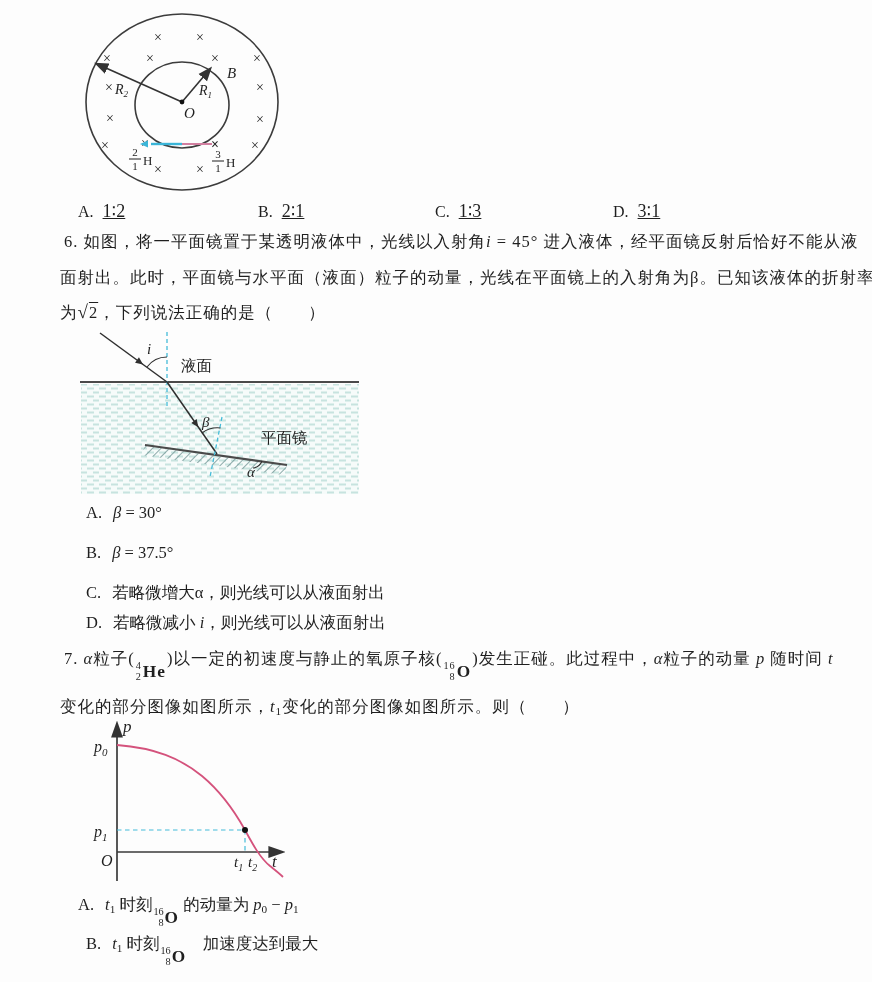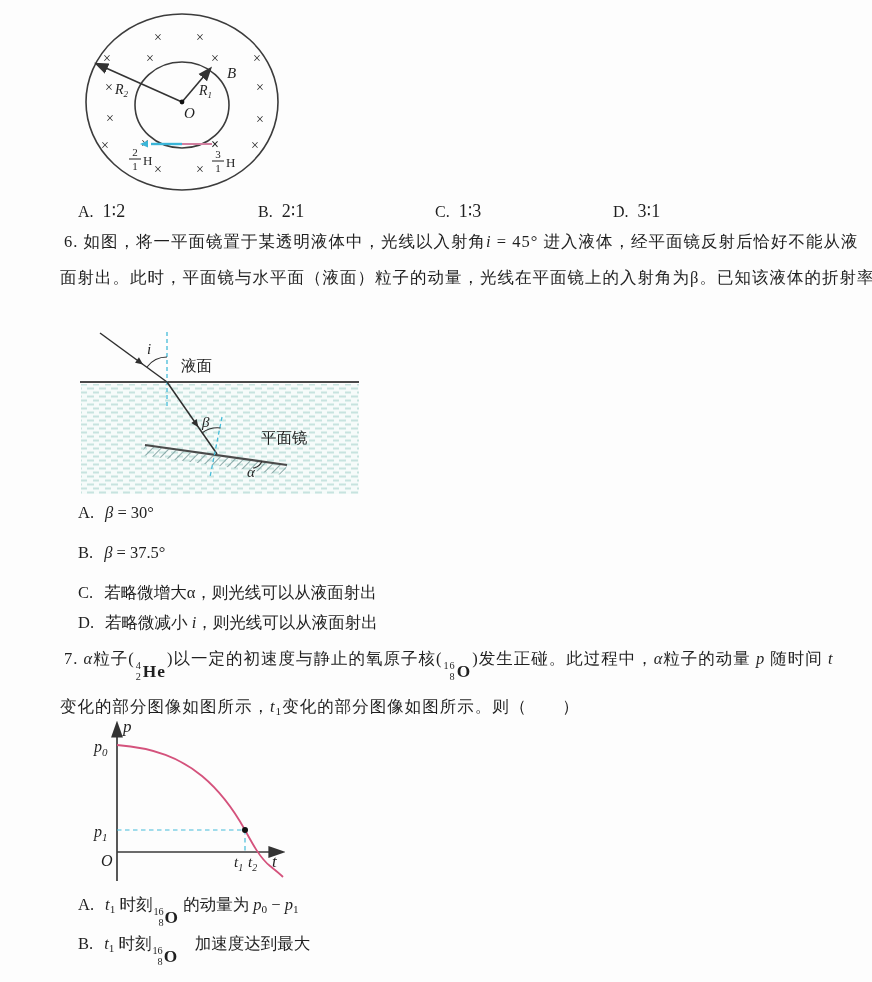--- a/index.html
+++ b/index.html
@@ -3,22 +3,22 @@
 <meta charset="utf-8">
 <style>
   html,body{margin:0;padding:0;background:#f2f2f2;}
   .page{
     position:relative;width:872px;height:982px;background:#fdfdfd;
     font-family:"Liberation Serif","DejaVu Serif",serif;color:#1f1f1f;overflow:hidden;
   }
   .abs{position:absolute;}
   .qline{font-size:16.5px;letter-spacing:0.4px;white-space:nowrap;}
   .optrow-item{position:absolute;font-size:16px;white-space:nowrap;}
-  .optrow-item .val{font-size:18px;margin-left:9px;}
-  .opt{position:absolute;font-size:16.5px;white-space:nowrap;}
+  .optrow-item .val{font-size:18px;margin-left:9px;text-decoration:underline;}
+  .opt{position:absolute;font-size:16.5px;white-space:nowrap;margin-left:8px;}
   .opt .letter{margin-right:11px;}
   .it{font-style:italic;}
   .sb{font-size:0.68em;vertical-align:-0.28em;}
   .iso{display:inline-flex;align-items:center;vertical-align:-0.30em;margin:0 1px;}
   .iso-nums{display:inline-flex;flex-direction:column;font-size:0.62em;line-height:1.05;align-items:flex-end;margin-right:1px;}
   .iso-sym{font-size:1.05em;font-weight:bold;}
   .sqrt{white-space:nowrap;}
   .sqrt-sign{font-size:1.15em;}
   .sqrt-val{text-decoration:overline;}
   svg text{font-family:"Liberation Serif","DejaVu Serif",serif;fill:#1f1f1f;}
@@ -88,20 +88,21 @@
 
   <div>
     <div class="optrow-item" style="left:78px;top:200px"><span>A.</span><span class="val">1∶2</span></div>
     <div class="optrow-item" style="left:258px;top:200px"><span>B.</span><span class="val">2∶1</span></div>
     <div class="optrow-item" style="left:435px;top:200px"><span>C.</span><span class="val">1∶3</span></div>
     <div class="optrow-item" style="left:613px;top:200px"><span>D.</span><span class="val">3∶1</span></div>
   </div>
 
   <div class="abs qline cn" style="left:64px;top:231px"><span>6. 如图，将一平面镜置于某透明液体中，光线以入射角</span><span class="it">i</span><span> = 45° </span><span>进入液体，经平面镜反射后恰好不能从液</span></div>
   <div class="abs qline cn" style="left:60px;top:267px">面射出。此时，平面镜与水平面（液面）粒子的动量，光线在平面镜上的入射角为β。已知该液体的折射率</div>
+  <div class="abs qline cn" style="left:60px;top:301px"><span>为</span><span class="sqrt"><span class="sqrt-sign">√</span><span class="sqrt-val">2</span></span><span>，下列说法正确的是（　　）</span></div>
 
   <svg class="abs" style="left:75px;top:330px" width="292" height="167" viewBox="0 0 292 167">
     <defs>
       <pattern id="liqPattern" width="12" height="8" patternUnits="userSpaceOnUse">
         <rect width="12" height="8" fill="#f6fbfa"></rect>
         <rect x="0" y="1.5" width="7" height="2" fill="#c7e3df"></rect>
         <rect x="6" y="5.5" width="7" height="2" fill="#c7e3df"></rect>
       </pattern>
       <pattern id="hatch" width="6" height="6" patternUnits="userSpaceOnUse" patternTransform="rotate(45)">
         <line x1="0" y1="0" x2="0" y2="6" stroke="#5e8686" stroke-width="1.4"></line>
@@ -177,21 +178,21 @@
 
     <text x="53" y="14" font-size="17" class="svg-it">p</text>
     <text x="202" y="149" font-size="17" class="svg-it">t</text>
     <text x="31" y="148" font-size="16" class="svg-it">O</text>
     <text x="24" y="34" font-size="16" class="svg-it"><tspan>p</tspan><tspan font-size="11" dy="4">0</tspan></text>
     <text x="24" y="119" font-size="16" class="svg-it"><tspan>p</tspan><tspan font-size="11" dy="4">1</tspan></text>
     <text x="164" y="149" font-size="15" class="svg-it"><tspan>t</tspan><tspan font-size="10" dy="4">1</tspan></text>
     <text x="178" y="149" font-size="15" class="svg-it"><tspan>t</tspan><tspan font-size="10" dy="4">2</tspan></text>
   </svg>
 
-  <div class="opt" style="left:78px;top:894px"><span class="letter">A.</span><span><span class="it">t</span><span class="sb">1</span><span> 时刻</span><span class="iso">
+  <div class="opt" style="left:70px;top:894px"><span class="letter">A.</span><span><span class="it">t</span><span class="sb">1</span><span> 时刻</span><span class="iso">
           <span class="iso-nums">
             <span>16</span>
             <span>8</span>
           </span>
           <span class="iso-sym">O</span>
         </span><span> 的动量为 </span><span class="it">p</span><span class="sb">0</span><span> − </span><span class="it">p</span><span class="sb">1</span></span></div>
   <div class="opt" style="left:78px;top:933px"><span class="letter">B.</span><span><span class="it">t</span><span class="sb">1</span><span> 时刻</span><span class="iso">
           <span class="iso-nums">
             <span>16</span>
             <span>8</span>

